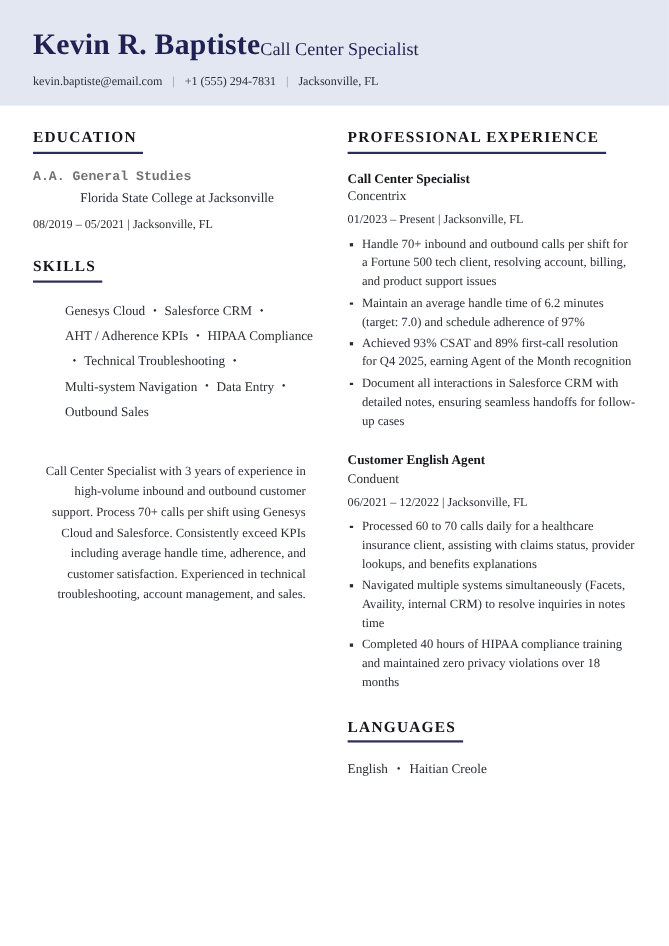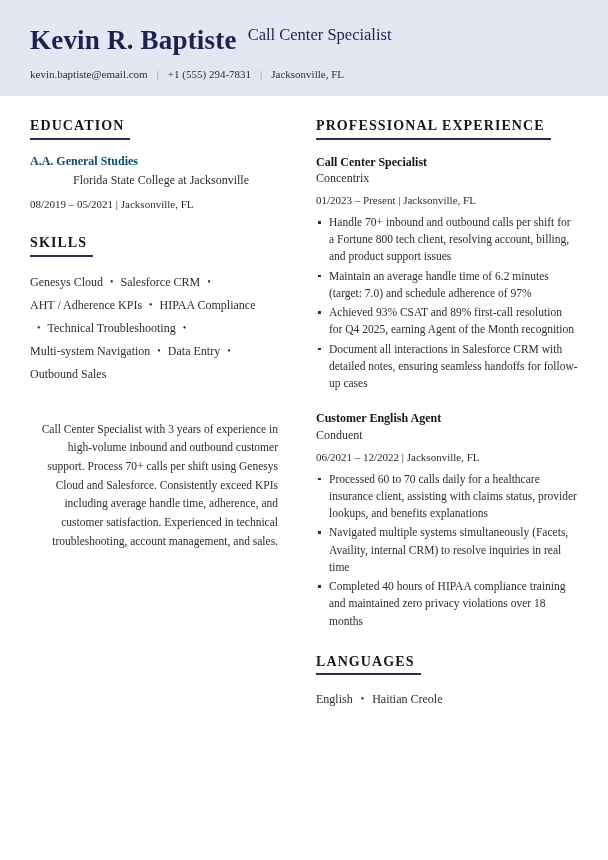--- a/index.html
+++ b/index.html
@@ -24,22 +24,21 @@
   }
 
   
   .header-band {
     background: #e3e7f1;
     padding: 26px 30px 16px 30px;
     box-sizing: border-box;
   }
   .name-row {
     display: flex;
-    align-items: flex-start;
-    gap: 11px;
+    align-items: flex-end;
     white-space: nowrap;
   }
   .full-name {
     font-size: 27px;
     font-weight: bold;
     color: #1f2150;
     letter-spacing: 0.2px;
     line-height: 1.05;
   }
   .headline {
@@ -97,43 +96,45 @@
     margin-bottom: 14px;
     line-height: 1.1;
   }
   .section-block { margin-bottom: 24px; }
   .section-block.tight { margin-bottom: 20px; }
 
   
   .edu-degree {
     font-size: 12px;
     font-weight: bold;
-    color: #0c4a6e;
+    color: #737373;
     margin-bottom: 4px;
     line-height: 1.3;
+    font-family: Liberation Mono, monospace;
   }
   .edu-school {
     font-size: 12px;
     color: #2b2d36;
     margin-bottom: 8px;
     line-height: 1.3;
     text-align: center;
   }
   .edu-meta {
     font-size: 11px;
     color: #2b2d36;
     line-height: 1.3;
   }
 
   
   .skills-list {
     font-size: 12px;
     color: #2b2d36;
     line-height: 1.92;
     max-width: 240px;
+    margin-left: 29px;
   }
   .skill-item { white-space: nowrap; }
   .skill-dot {
     display: inline-block;
     padding: 0 7px;
     color: #2b2d36;
     font-size: 10px;
     vertical-align: 1px;
   }
 
@@ -250,33 +251,33 @@
     <div class="col-right">
 
       <div class="section-block">
         <div class="section-heading">PROFESSIONAL EXPERIENCE</div>
         <div id="jobs-container">
             <div class="job">
               <div class="job-title">Call Center Specialist</div>
               <div class="job-company">Concentrix</div>
               <div class="job-meta">01/2023 – Present | Jacksonville, FL</div>
               <ul class="bullets">
-                <li class="bullet">Handle 70+ inbound and outbound calls per shift for a Fortune 800 tech client, resolving account, billing, and product support issues</li>
+                <li class="bullet">Handle 70+ inbound and outbound calls per shift for a Fortune 500 tech client, resolving account, billing, and product support issues</li>
                 <li class="bullet">Maintain an average handle time of 6.2 minutes (target: 7.0) and schedule adherence of 97%</li>
                 <li class="bullet">Achieved 93% CSAT and 89% first-call resolution for Q4 2025, earning Agent of the Month recognition</li>
                 <li class="bullet">Document all interactions in Salesforce CRM with detailed notes, ensuring seamless handoffs for follow-up cases</li>
               </ul>
             </div>
             <div class="job">
               <div class="job-title">Customer English Agent</div>
               <div class="job-company">Conduent</div>
               <div class="job-meta">06/2021 – 12/2022 | Jacksonville, FL</div>
               <ul class="bullets">
                 <li class="bullet">Processed 60 to 70 calls daily for a healthcare insurance client, assisting with claims status, provider lookups, and benefits explanations</li>
-                <li class="bullet">Navigated multiple systems simultaneously (Facets, Availity, internal CRM) to resolve inquiries in real time</li>
+                <li class="bullet">Navigated multiple systems simultaneously (Facets, Availity, internal CRM) to resolve inquiries in notes time</li>
                 <li class="bullet">Completed 40 hours of HIPAA compliance training and maintained zero privacy violations over 18 months</li>
               </ul>
             </div>
           </div>
       </div>
 
       <div class="section-block">
         <div class="section-heading">LANGUAGES</div>
         <div class="lang-list" id="languages-list"><span class="lang-item">English</span><span class="lang-dot">•</span><span class="lang-item">Haitian Creole</span></div>
       </div>

